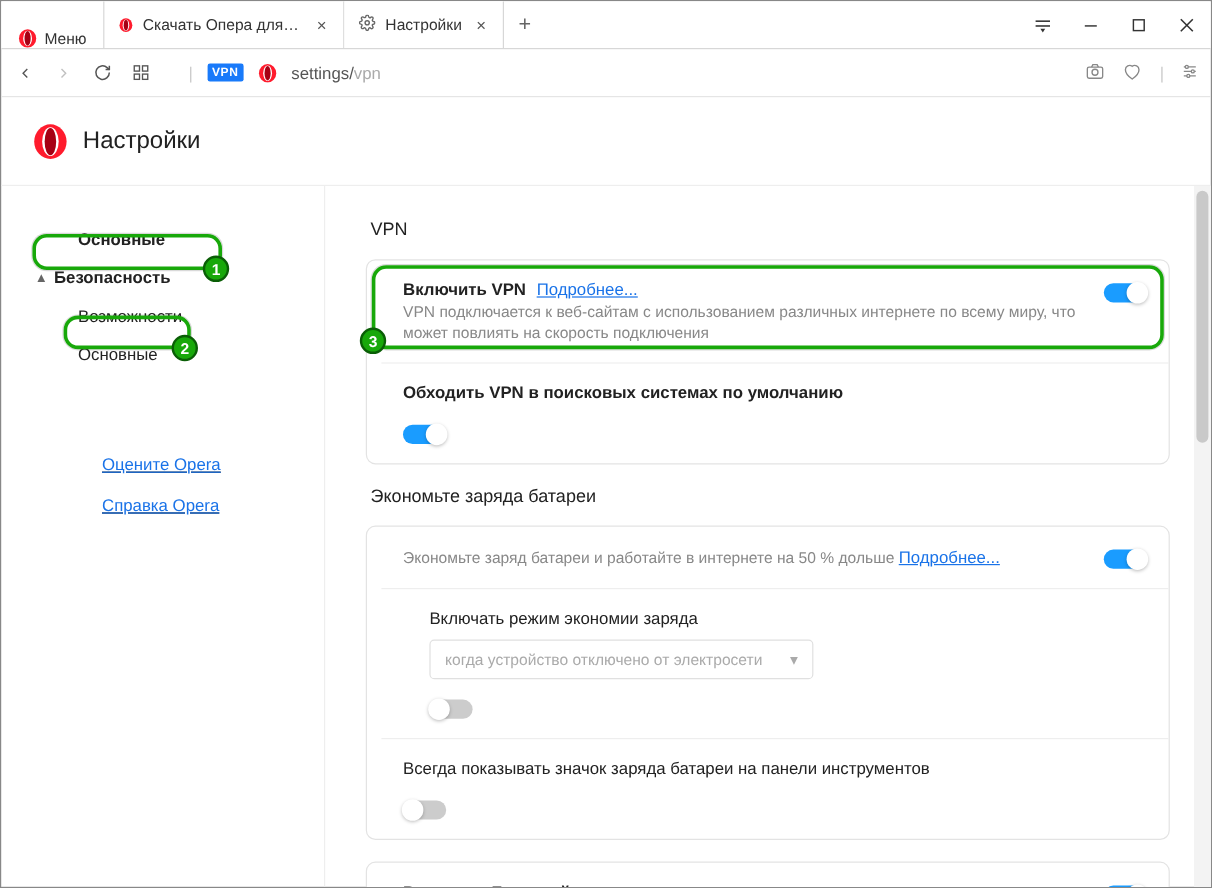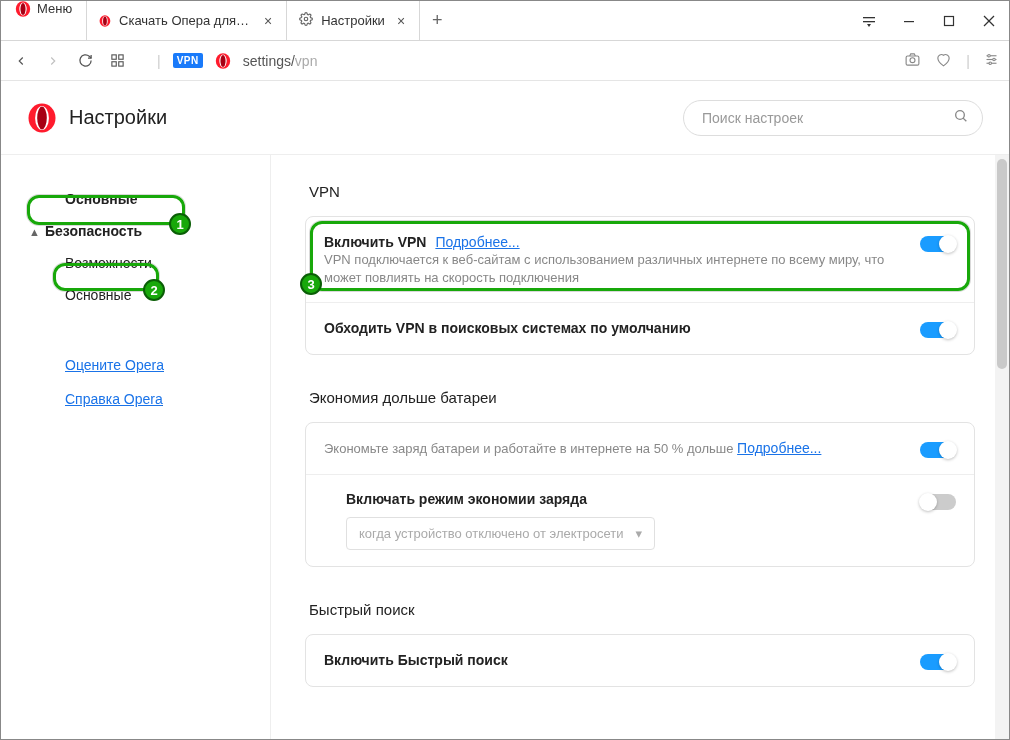--- a/index.html
+++ b/index.html
@@ -1,20 +1,20 @@
 <!DOCTYPE html>
 <html><head>
 <meta charset="utf-8">
 <style>
 * { box-sizing: border-box; margin: 0; padding: 0; font-family: -apple-system, "Segoe UI", Arial, sans-serif; }
 body { background: #fff; width: 1010px; height: 740px; overflow: hidden; border: 1px solid #888; }
 
 
 .titlebar { display: flex; align-items: center; height: 40px; background: #fff; border-bottom: 1px solid #d7d7d7; font-size: 13px; color: #333; }
-.menu-btn { display: flex; align-items: flex-start; gap: 6px; padding: 0 14px; height: 100%; border-right: 1px solid #d7d7d7; }
+.menu-btn { display: flex; align-items: flex-end; gap: 6px; padding: 0 14px; height: 100%; border-right: 1px solid #d7d7d7; }
 .tab { display: flex; align-items: center; gap: 8px; padding: 0 10px 0 12px; height: 100%; border-right: 1px solid #d7d7d7; max-width: 200px; }
 .tab .tab-title { white-space: nowrap; overflow: hidden; text-overflow: ellipsis; max-width: 140px; }
 .tab.active { background: #fff; }
 .tab-close { color: #555; font-size: 14px; padding: 0 4px; }
 .newtab { padding: 0 12px; font-size: 18px; color: #666; }
 .win-controls { margin-left: auto; display: flex; align-items: center; gap: 0; }
 .win-btn { width: 40px; height: 40px; display: flex; align-items: center; justify-content: center; color: #333; }
 .win-btn svg { display: block; }
 
 
@@ -34,35 +34,35 @@
 .search-input::placeholder { color: #999; }
 .search-ico { position: absolute; right: 14px; top: 50%; transform: translateY(-50%); color: #888; }
 
 
 .body { display: flex; height: calc(740px - 40px - 40px - 74px); position: relative; }
 .sidebar { width: 270px; border-right: 1px solid #eee; padding: 28px 0 0 0; font-size: 14px; }
 .sidebar-item { padding: 8px 20px 8px 64px; color: #222; cursor: pointer; position: relative; }
 .sidebar-item.bold { font-weight: 600; }
 .sidebar-item.expander { padding-left: 44px; }
 .sidebar-item .caret { position: absolute; left: 28px; top: 11px; color: #666; font-size: 11px; }
-.sidebar-links { margin-top: 46px; padding-left: 64px; text-decoration: underline; }
+.sidebar-links { margin-top: 68px; padding-left: 84px; text-decoration: underline; }
 .sidebar-links a { display: block; color: #1a73e8; text-decoration: underline; font-size: 14px; margin-bottom: 18px; }
 
 .content { flex: 1; overflow-y: auto; padding: 28px 34px 0 34px; position: relative; }
 .sect-title { font-size: 15px; color: #222; font-weight: 400; margin: 0 0 16px 4px; }
-.card { border: 1px solid #e3e3e3; border-radius: 8px; background: #fff; margin-bottom: 34px; }
+.card { border: 1px solid #e3e3e3; border-radius: 8px; background: #fff; margin-bottom: 18px; padding-left: 12px; }
 .row { display: flex; align-items: flex-start; padding: 16px 18px; gap: 14px; }
-.row + .row { border-top: 1px solid #eee; }
+.row + .row { border-top: 1px solid #eee; flex-direction: column; }
 .row-main { flex: 1; }
 .row-title { font-size: 14px; color: #222; font-weight: 600; margin-bottom: 3px; display: inline; }
-.row-title-nb { font-size: 14px; color: #222; font-weight: 700; }
+.row-title-nb { font-size: 14px; color: #222; font-weight: 400; }
 .row-desc { font-size: 13px; color: #888; line-height: 1.35; }
 .row-link { color: #1a73e8; text-decoration: underline; font-size: 14px; }
 .row.sub { padding-left: 40px; }
-.select-box { margin-top: 10px; border: 1px solid #e0e0e0; border-radius: 4px; padding: 8px 12px; font-size: 13px; color: #aaa; display: inline-flex; align-items: center; gap: 12px; }
+.select-box { margin-top: 10px; border: 1px solid #e0e0e0; border-radius: 4px; padding: 8px 12px; font-size: 13px; color: #aaa; display: inline-flex; align-items: center; gap: 23px; }
 
 
 .toggle { width: 36px; height: 16px; border-radius: 10px; position: relative; flex-shrink: 0; margin-top: 3px; }
 .toggle::after { content: ""; position: absolute; width: 18px; height: 18px; background: #fff; border-radius: 50%; top: -1px; box-shadow: 0 1px 3px rgba(0,0,0,0.25); }
 .toggle.on { background: #1a9cff; }
 .toggle.on::after { right: -1px; }
 .toggle.off { background: #ccc; }
 .toggle.off::after { left: -1px; }
 
 
@@ -192,27 +192,20 @@
   </div>
 </div>
 
 <div class="page-header">
   <svg class="o-logo-svg" width="30" height="30" viewBox="0 0 100 100">
       <ellipse cx="50" cy="50" rx="45" ry="48" fill="#ff1b2d"></ellipse>
       <ellipse cx="50" cy="50" rx="23" ry="40" fill="#fff"></ellipse>
       <ellipse cx="50" cy="50" rx="16" ry="38" fill="#a70014"></ellipse>
     </svg>
   <span class="page-title">Настройки</span>
-  <div class="search-wrap">
-    <input class="search-input" placeholder="Поиск настроек" style="">
-    <span class="search-ico"><svg width="16" height="16" viewBox="0 0 24 24" fill="none" stroke="currentColor" stroke-width="2">
-          <circle cx="10.5" cy="10.5" r="6.5"></circle>
-          <line x1="20" y1="20" x2="15.2" y2="15.2"></line>
-        </svg></span>
-  </div>
 </div>
 
 <div class="body">
   <div class="sidebar">
     <div class="sidebar-item bold"><span>Основные</span></div>
     <div class="sidebar-item bold expander">
       <span class="caret">▲</span>
       <span>Безопасность</span>
     </div>
     <div class="sidebar-item"><span>Возможности</span></div>
@@ -244,43 +237,48 @@
         <div class="row-main">
           <span class="row-title">Обходить VPN в поисковых системах по умолчанию</span>
         </div>
         <div class="toggle on"></div>
       </div>
 
       <div class="hl" style="left:4px; top:4px; width:calc(100% - 8px); height:70px;"></div>
       <div class="hl-badge" style="left:-6px; top:56px;">3</div>
     </div>
 
-    <div class="sect-title">Экономия дольше батареи</div>
+    <div class="sect-title">Экономьте заряда батареи</div>
     <div class="card">
       <div class="row">
         <div class="row-main">
           <div class="row-desc">
             <span>Экономьте заряд батареи и работайте в интернете на 50 % дольше</span>&nbsp;<a href="#" class="row-link">Подробнее...</a>
           </div>
         </div>
         <div class="toggle on"></div>
       </div>
       <div class="row sub">
         <div class="row-main">
           <div class="row-title-nb">Включать режим экономии заряда</div>
           <div class="select-box">
             <span>когда устройство отключено от электросети</span>
             <span>▾</span>
           </div>
         </div>
         <div class="toggle off"></div>
       </div>
-    </div>
-
-    <div class="sect-title">Быстрый поиск</div>
+      <div class="row">
+        <div class="row-main">
+          <span class="row-title-nb">Всегда показывать значок заряда батареи на панели инструментов</span>
+        </div>
+        <div class="toggle off"></div>
+      </div>
+    </div>
+
     <div class="card">
       <div class="row">
         <div class="row-main">
           <span class="row-title">Включить Быстрый поиск</span>
         </div>
         <div class="toggle on"></div>
       </div>
     </div>
   </div>
 

